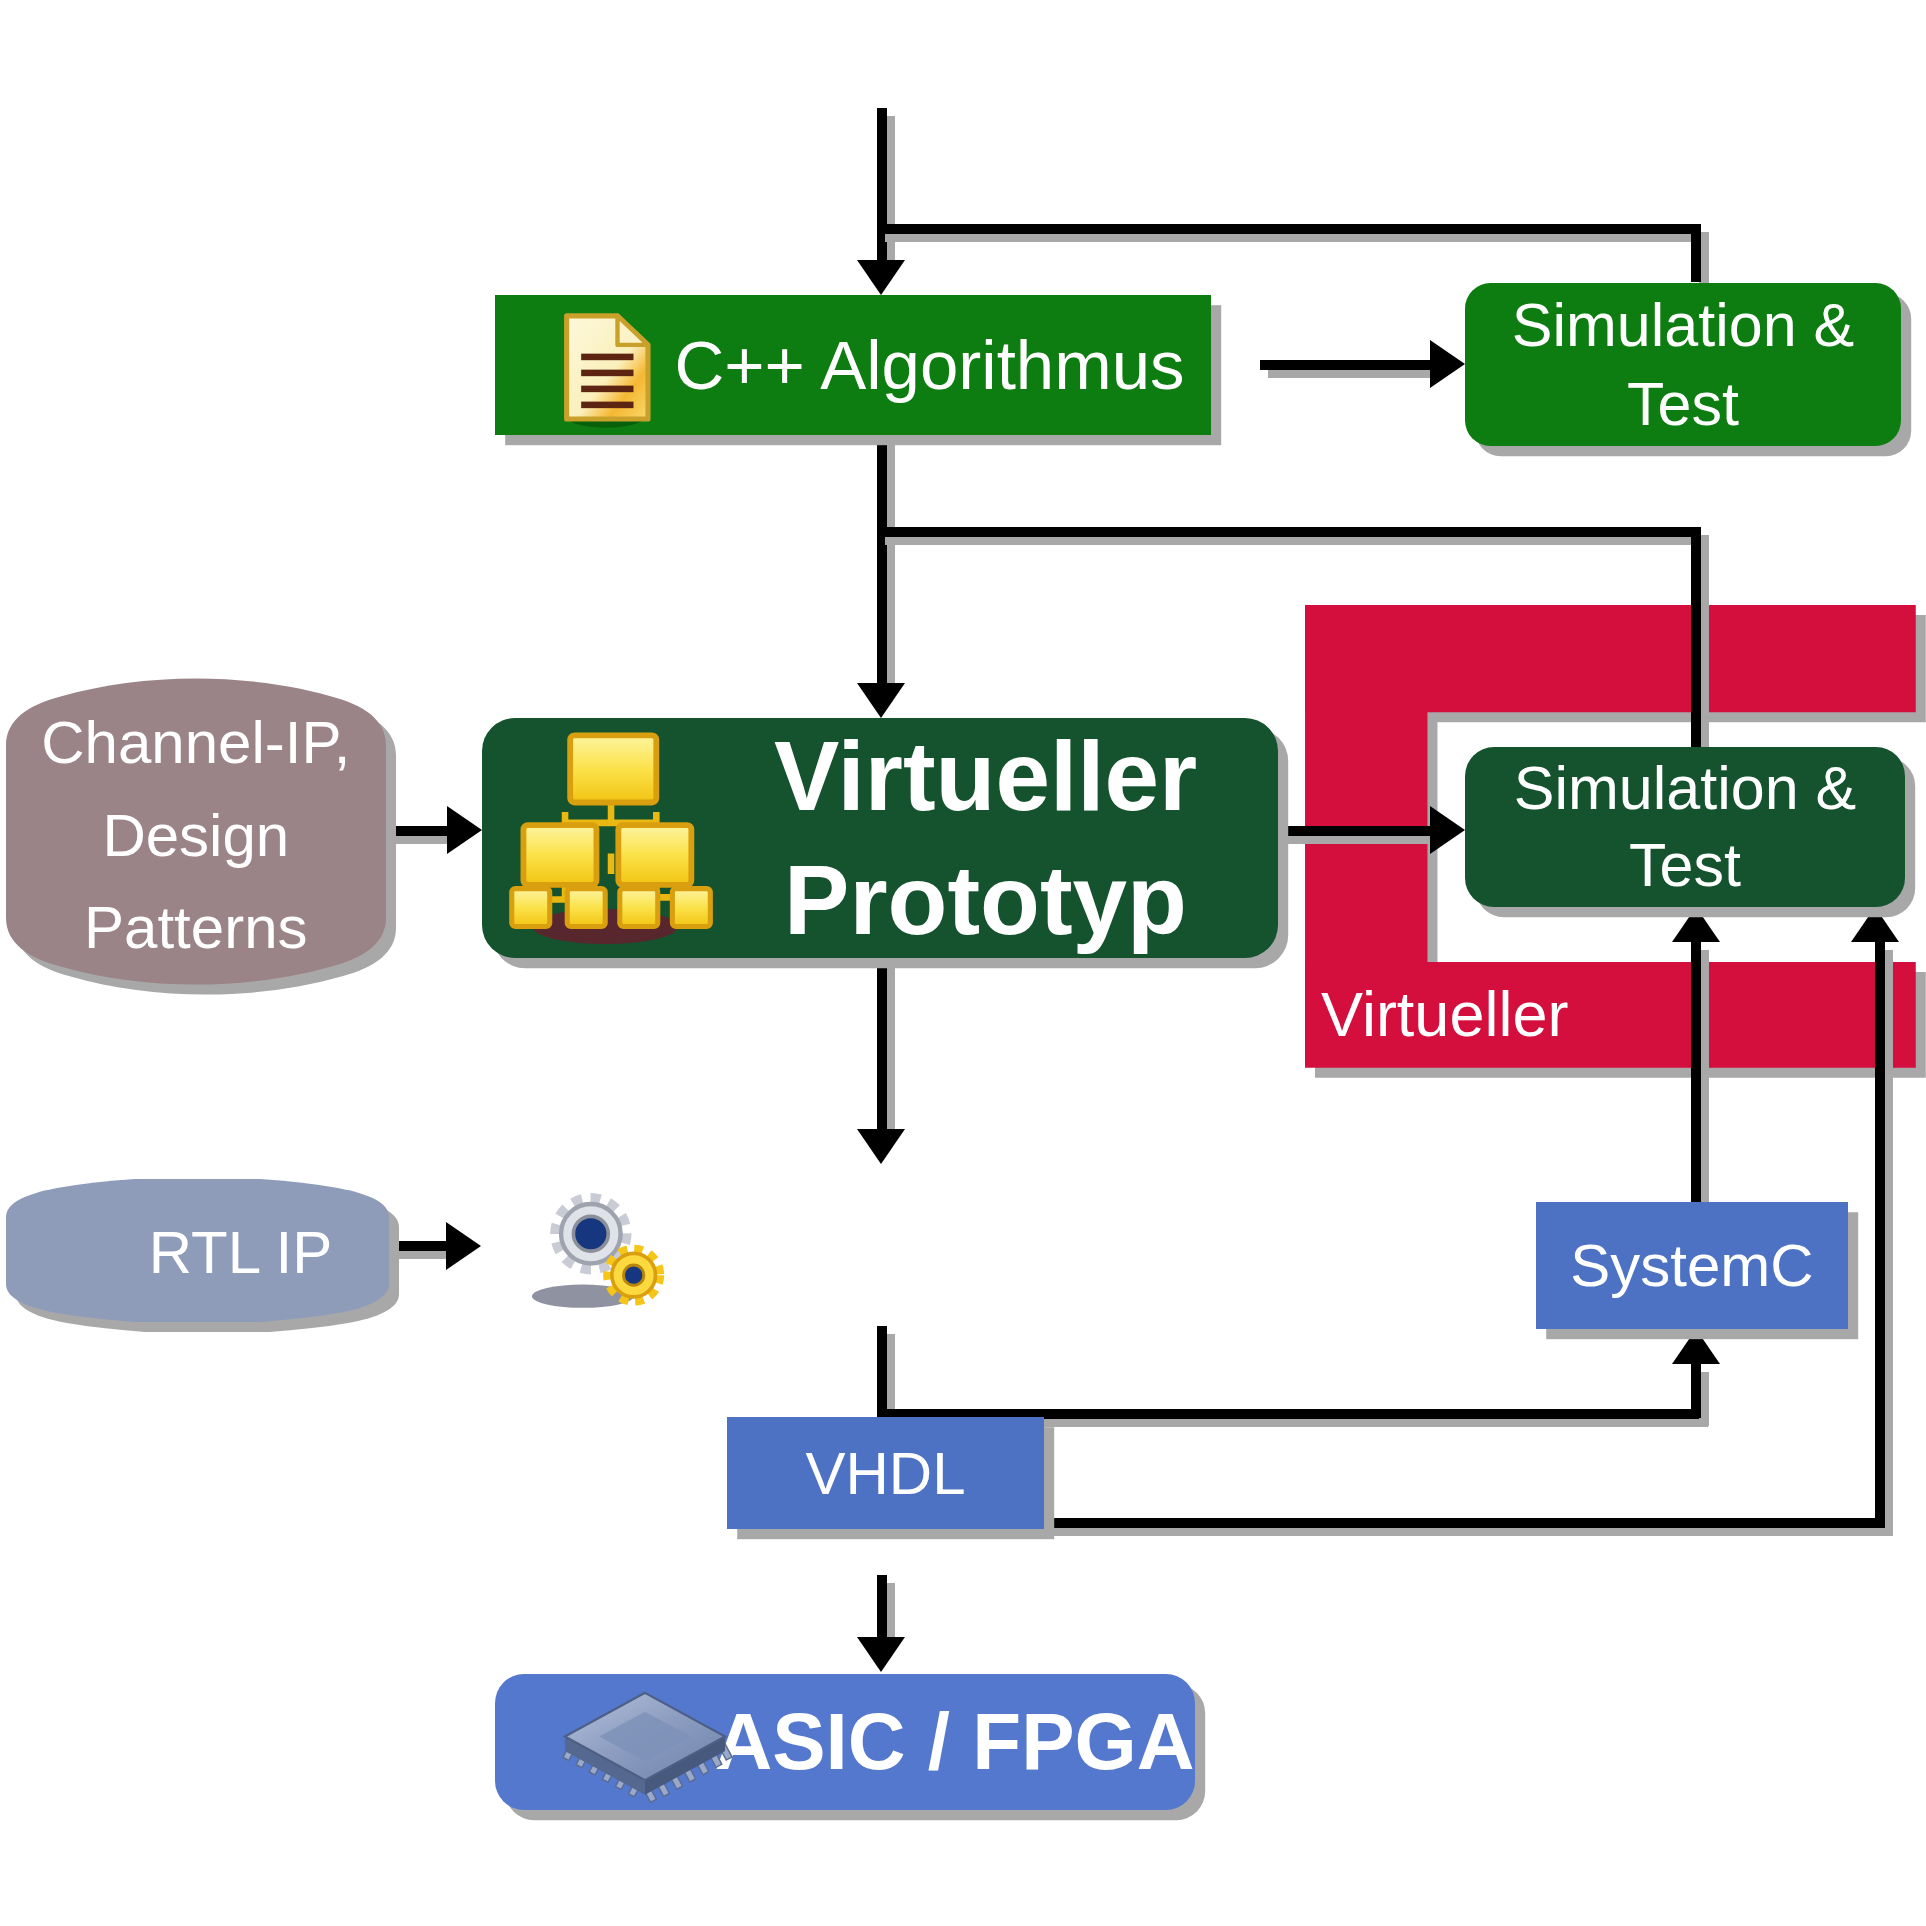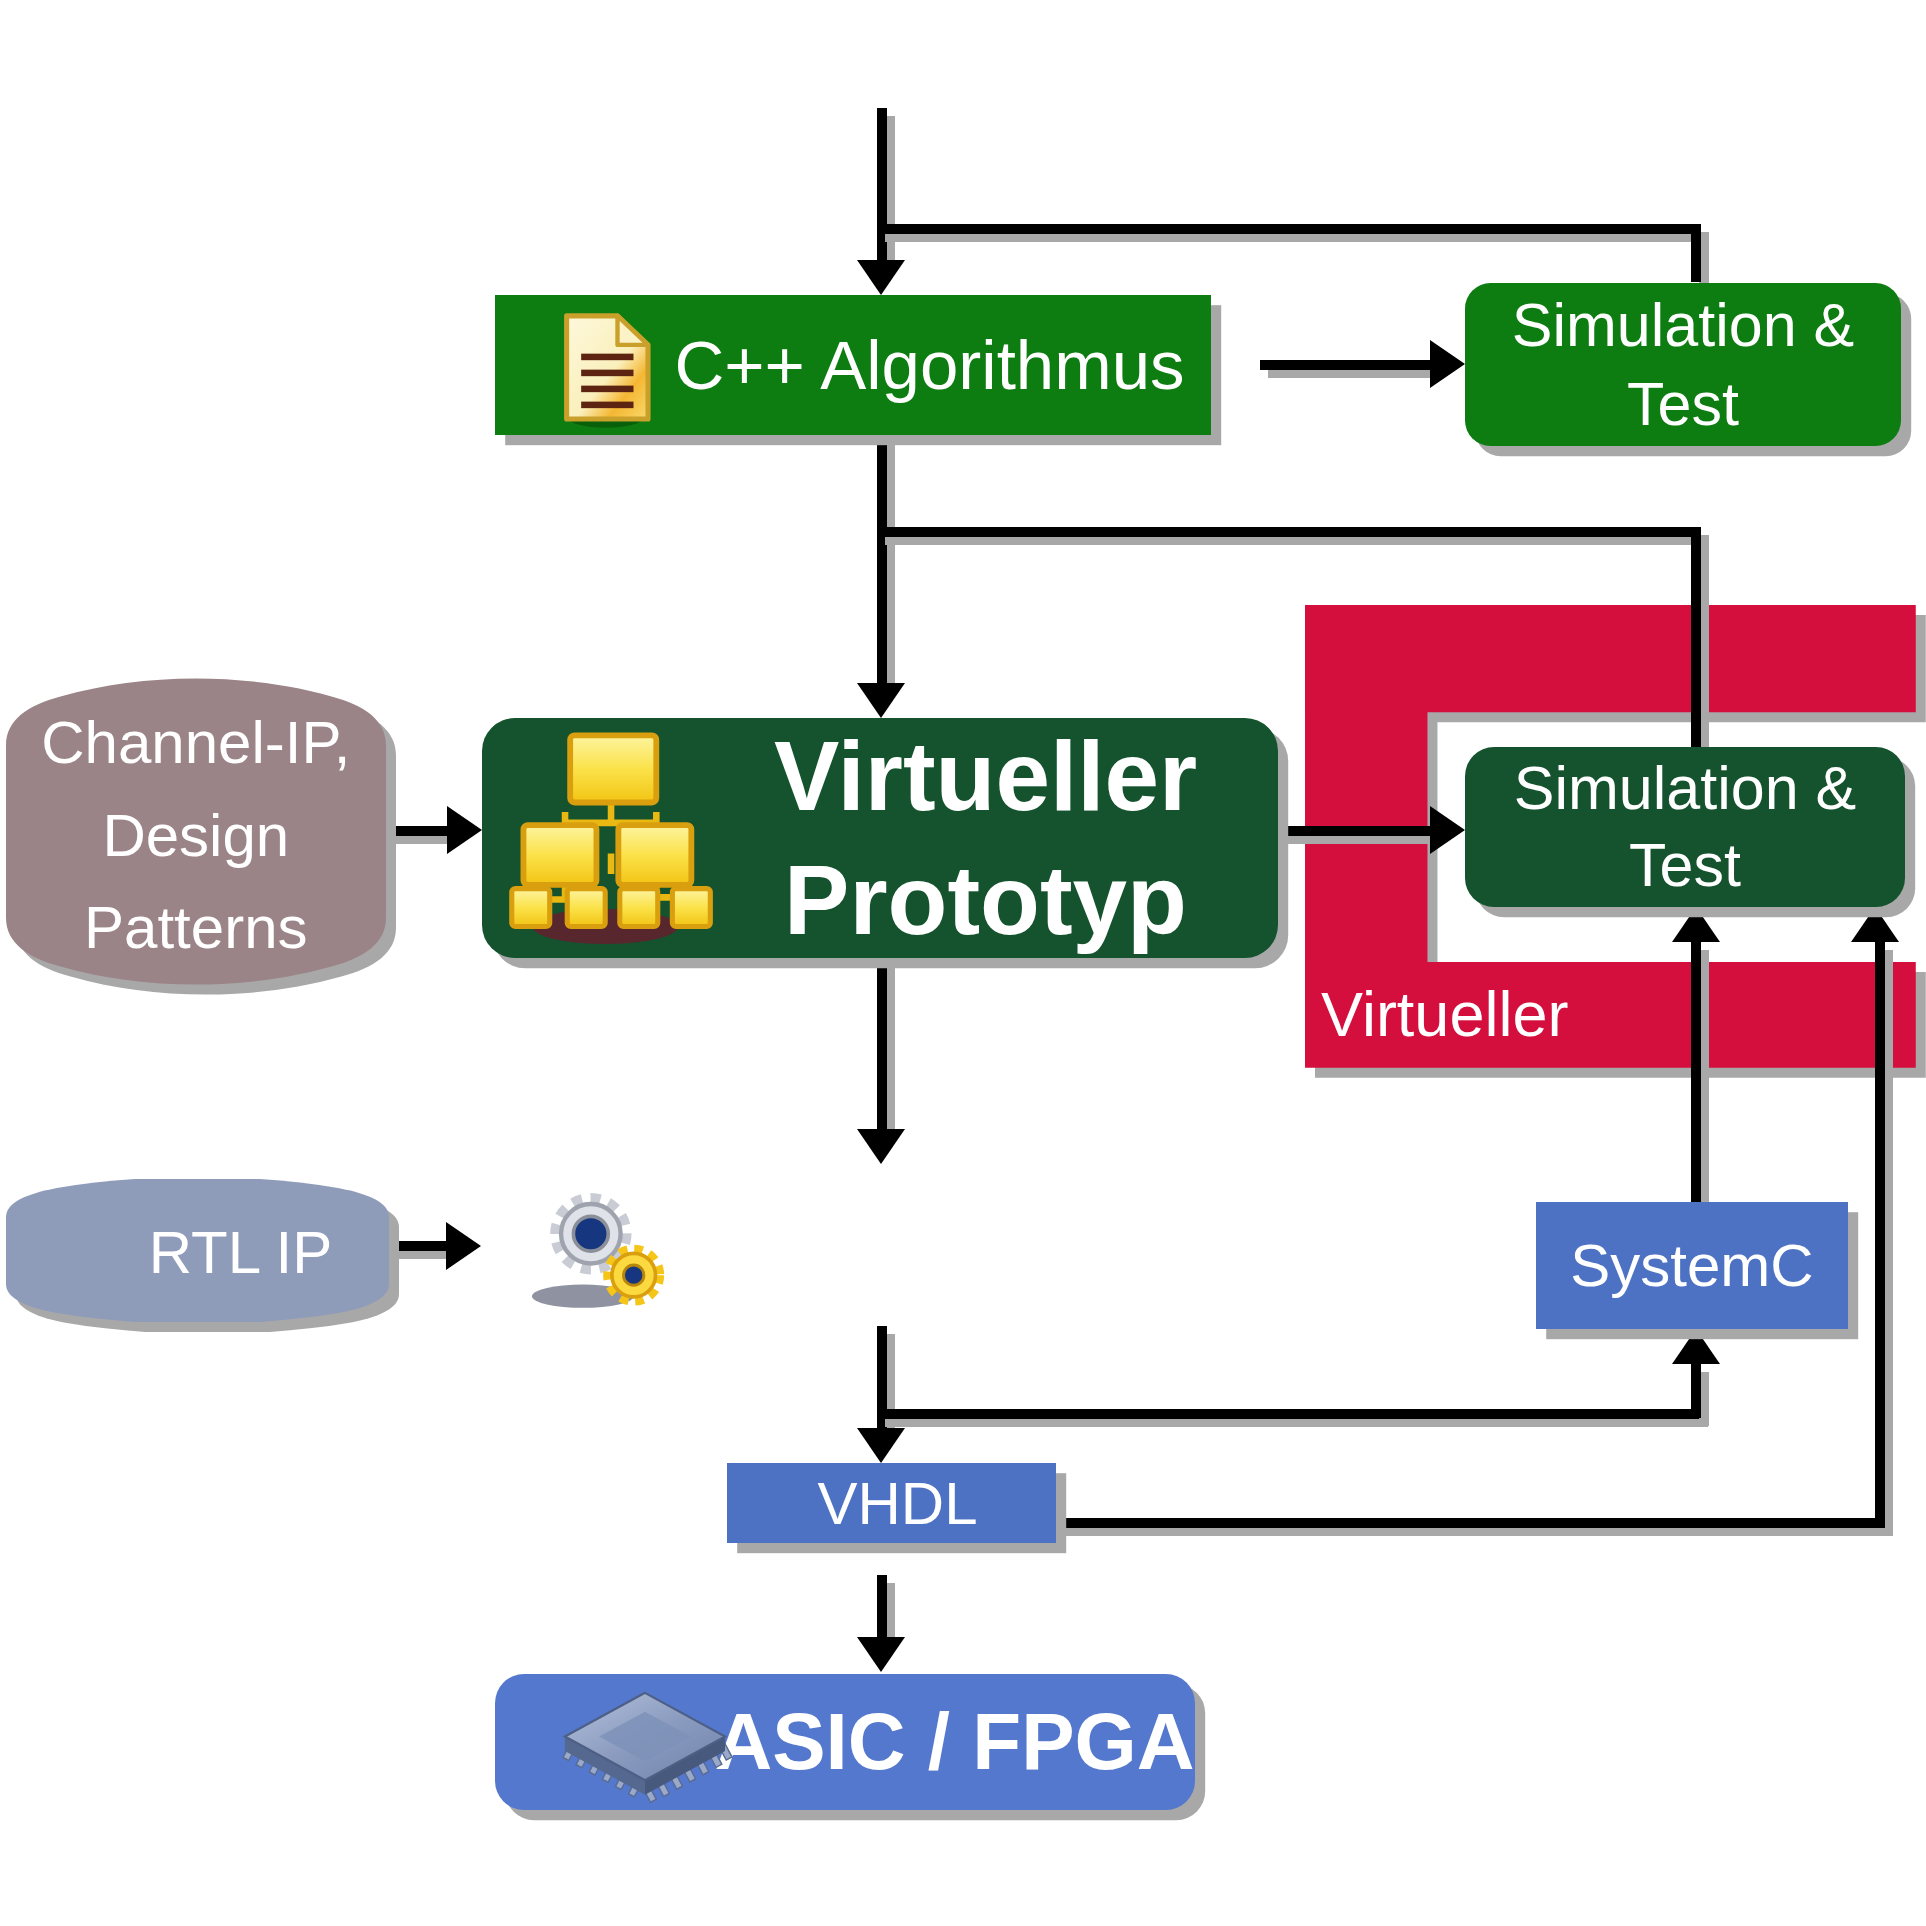--- a/index.html
+++ b/index.html
@@ -169,21 +169,21 @@
       <circle cx="170" cy="131" r="30" fill="none" stroke="#d99f0e" stroke-width="5"></circle>
       <circle cx="170" cy="131" r="14" fill="#16377f"></circle>
       <circle cx="170" cy="131" r="14" fill="none" stroke="#b8860b" stroke-width="4"></circle>
     </g>
   </svg>
 
   <div class="node blue" style="left:1536px;top:1202px;width:312px;height:127px;font-size:60px;">
     <span class="lbl">SystemC</span>
   </div>
 
-  <div class="node blue" style="left:727px;top:1463px;width:317px;height:80px;font-size:60px;padding-left:12px;">
+  <div class="node blue" style="left:727px;top:1417px;width:317px;height:112px;font-size:60px;">
     <span class="lbl">VHDL</span>
   </div>
 
   <div class="node asicblue r40" style="left:495px;top:1674px;width:700px;height:136px;font-size:80px;font-weight:bold;">
     <span class="lbl" style="margin-left:219px;">ASIC / FPGA</span>
   </div>
   <svg class="icon" style="left:554px;top:1684px;" width="182" height="124" viewBox="0 0 250 170">
     <defs>
       <linearGradient id="chiptop" x1="0" y1="0" x2="1" y2="1">
         <stop offset="0" stop-color="#b6c2dc"></stop>

